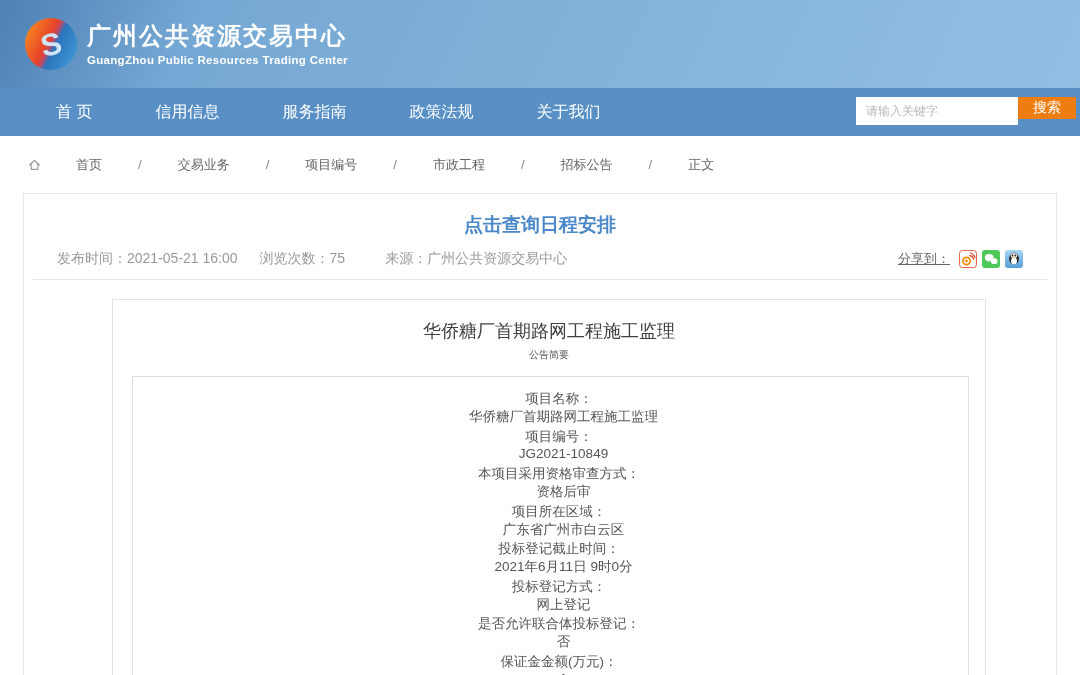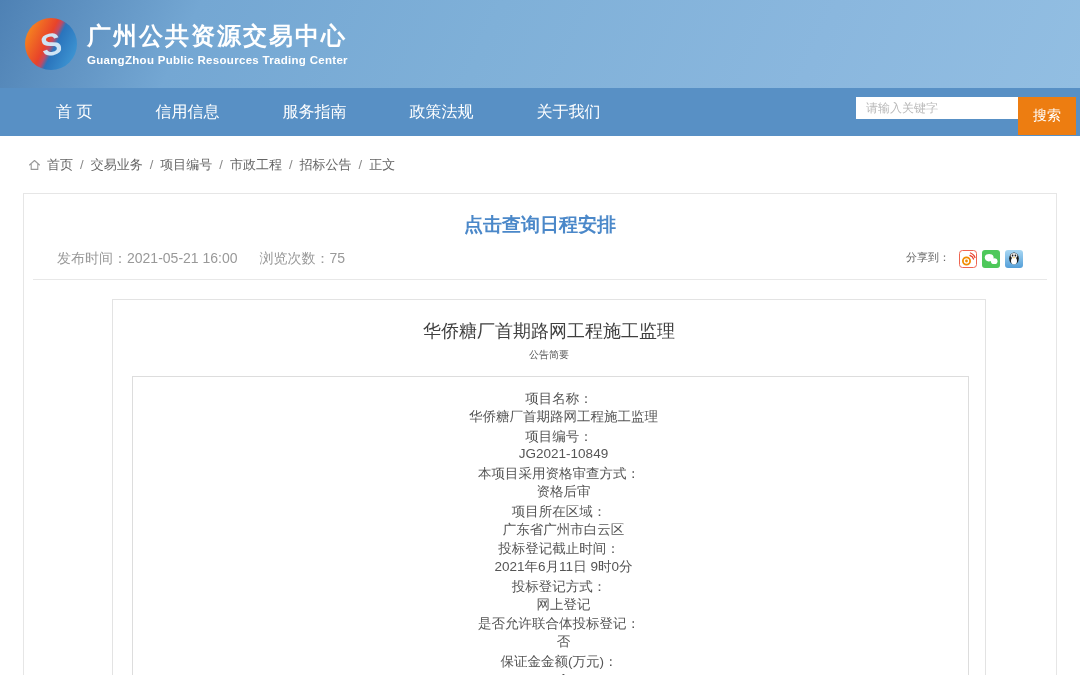--- a/index.html
+++ b/index.html
@@ -14,42 +14,42 @@
   .brand { margin-left:10px; color:#fff; }
   .brand-title { font-size:24px; font-weight:bold; letter-spacing:2px; line-height:28px; }
   .brand-sub { font-size:11.5px; font-weight:bold; letter-spacing:.3px; margin-top:4px; }
 
   
   .nav { height:48px; background:#5890c5; display:flex; align-items:center; }
   .nav-items { display:flex; align-items:center; padding-left:56px; }
   .nav-item { color:#fff; font-size:16px; text-decoration:none; cursor:pointer;
     margin-right:63px; white-space:nowrap; }
   .search { margin-left:auto; margin-right:4px; display:flex; height:30px; }
-  .search input { width:162px; height:22px; border:none; outline:none; padding:4px 10px;
+  .search input { width:162px; height:28px; border:none; outline:none; padding:4px 10px;
     font-size:12px; color:#0369a1; background:#fff; }
   .search input::placeholder { color:#b9b9b9; }
-  .search-btn { width:58px; height:38px; border:none; background:#ed7d11; color:#fff;
+  .search-btn { width:58px; height:22px; border:none; background:#ed7d11; color:#fff;
     font-size:14px; cursor:pointer; font-family:inherit; }
 
   
   .crumb-bar { height:57px; display:flex; align-items:center; padding-left:28px;
-    font-size:13px; color:#666; }
+    font-size:13px; color:#666;gap:29px; }
   .crumb-bar a { color:#666; text-decoration:none; cursor:pointer; }
   .crumb-sep { margin:0 7px; color:#888; }
   .home-ic { margin-right:6px; display:inline-block; vertical-align:-1px; }
 
   
   .content-box { margin:0 23px; border:1px solid #e6e6e6; background:#fff; height:520px; }
   .schedule-link { display:block; text-align:center; padding-top:18px;
     font-size:19px; font-weight:600; color:#4b88c9; text-decoration:none; cursor:pointer; }
   .meta-row { display:flex; align-items:center; margin-top:12px; padding:0 33px; }
   .meta-left { display:flex; color:#999; font-size:14px; }
   .meta-item { margin-right:22px; white-space:nowrap; }
   .meta-item.src { margin-left:18px; }
-  .share { margin-left:auto; display:flex; align-items:flex-start; color:#666; font-size:11px; }
+  .share { margin-left:auto; display:flex; align-items:flex-end; color:#666; font-size:13px;text-decoration:underline; }
   .share-label { margin-right:4px; }
   .si { width:18px; height:18px; margin-left:5px; cursor:pointer; display:inline-block; }
   .divider { border:none; border-top:1px solid #e8e8e8; margin:11px 9px 0 9px; }
 
   
   .article-box { margin-top:19px; margin-left:88px; width:874px; border:1px solid #e3e3e3;
     background:#fff; height:400px; }
   .article-title { text-align:center; margin-top:18px; font-size:18px; font-weight:400;
     color:#404040; line-height:26px; }
   .article-sub { text-align:center; margin-top:1px; font-size:10px; font-weight:400;
@@ -115,20 +115,21 @@
 </div>
 
 <div class="content-box">
 
   <a class="schedule-link">点击查询日程安排</a>
 
   <div class="meta-row">
     <div class="meta-left">
       <span class="meta-item"><span>发布时间：</span><span>2021-05-21 16:00</span></span>
       <span class="meta-item"><span>浏览次数：</span><span>75</span></span>
+      <span class="meta-item src"><span>来源：</span><span>广州公共资源交易中心</span></span>
     </div>
     <div class="share">
       <span class="share-label">分享到：</span>
       <svg class="si" viewBox="0 0 18 18">
         <rect x="0.5" y="0.5" width="17" height="17" rx="3" fill="#fff" stroke="#ef6450"></rect>
         <circle cx="7.5" cy="11" r="3.6" fill="none" stroke="#f18d00" stroke-width="1.8"></circle>
         <circle cx="7.5" cy="11" r="1.4" fill="#f18d00"></circle>
         <path d="M11 5.5 a5 5 0 0 1 3.5 3.5 M11.5 3 a7.5 7.5 0 0 1 4.5 4.5" fill="none" stroke="#e8442e" stroke-width="1.3" stroke-linecap="round"></path>
       </svg>
       <svg class="si" viewBox="0 0 18 18">

